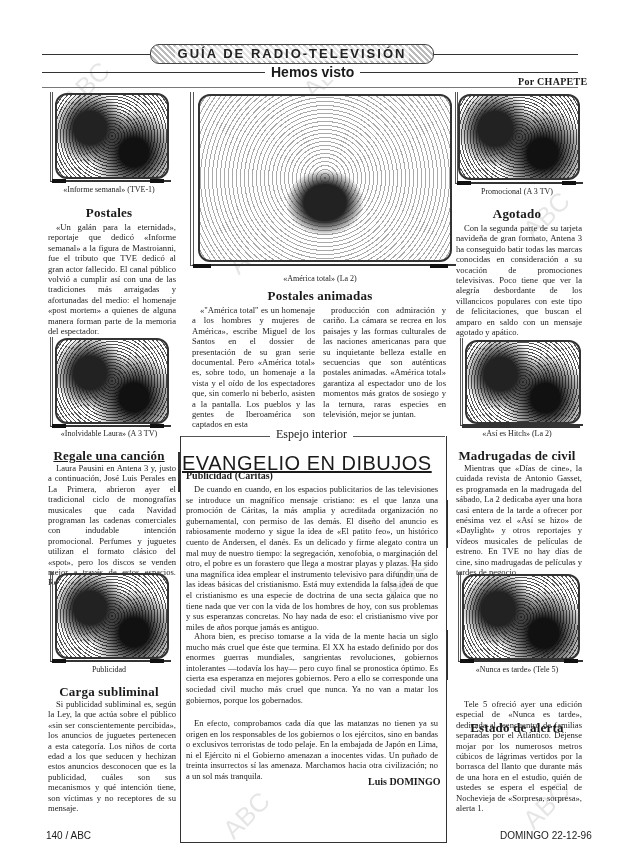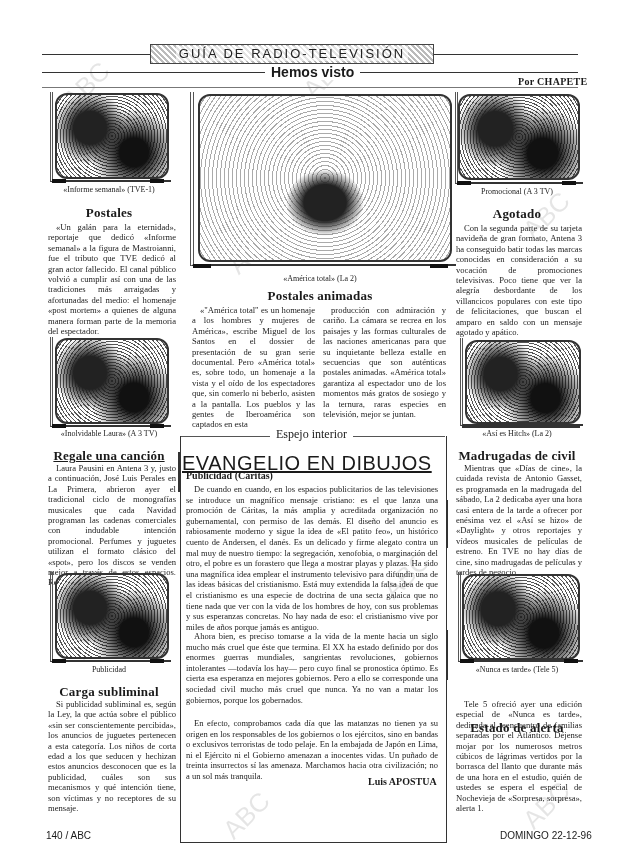--- a/index.html
+++ b/index.html
@@ -1,23 +1,23 @@
 <!DOCTYPE html>
 <html><head>
 <meta charset="utf-8">
 <style>
   html, body { margin:0; padding:0; background:#fff; }
   body { width:620px; height:849px; position:relative; overflow:hidden;
          font-family:"Liberation Serif", "DejaVu Serif", serif; color:#1a1a1a; }
   .abs { position:absolute; }
   .hrule { position:absolute; height:1px; background:#333; }
   .banner { position:absolute; left:150px; top:44px; width:282px; height:18px;
-            border:1px solid #444; border-radius:0;
+            border:1px solid #444; border-radius:9px;
             background: repeating-linear-gradient(45deg,#bbb 0 2px,#fff 2px 4px);
-            font-family:"Liberation Sans", sans-serif; font-size:13px; font-weight:normal;
+            font-family:"Liberation Sans", sans-serif; font-size:13px; font-weight:bold;
             letter-spacing:2px; color:#222; text-align:center; line-height:18px; }
   .banner span { background:rgba(255,255,255,0.6); padding:0 3px; }
   .section-title { position:absolute; font-family:"Liberation Sans", sans-serif; font-weight:bold;
                    font-size:14px; background:#fff; padding:0 6px; }
   .byline { position:absolute; font-size:10px; font-weight:bold; letter-spacing:0.3px; }
   .tv { position:absolute; border:2px solid #333; border-radius:12px; overflow:hidden;
         background:
           radial-gradient(circle at 30% 40%, #222 0 18%, transparent 40%),
           radial-gradient(circle at 70% 70%, #111 0 15%, transparent 45%),
           repeating-radial-gradient(circle at 50% 50%, #555 0 1px, #fff 1px 3px); }
@@ -113,20 +113,20 @@
 <div class="body" style="left:456px;top:699px;width:126px;">Tele 5 ofreció ayer una edición especial de «Nunca es tarde», dedicada al reencuentro de familias separadas por el Atlántico. Déjense mojar por los numerosos metros cúbicos de lágrimas vertidos por la borrasca del llanto que durante más de una hora en el estudio, quién de ustedes se espera el especial de Nochevieja de «Sorpresa, sorpresa», alerta 1.</div>
 
 <div class="hrule" style="left:180px;top:436px;width:265px;background:#555;"></div>
 <div class="section-title" style="left:270px;top:427px;font-family:'Liberation Serif',serif;font-weight:normal;font-size:12px;">Espejo interior</div>
 <div class="box" style="left:180px;top:436px;width:265px;height:406px;border-top:none;"></div>
 <div class="box-head" style="left:182px;top:452px;width:262px;">EVANGELIO EN DIBUJOS</div>
 <div class="abs" style="left:186px;top:470px;font-size:10px;font-weight:bold;">Publicidad (Cáritas)</div>
 <div class="body" style="left:186px;top:484px;width:252px;font-size:8.5px;line-height:10.6px;">De cuando en cuando, en los espacios publicitarios de las televisiones se introduce un magnífico mensaje cristiano: es el que lanza una promoción de Cáritas, la más amplia y acreditada organización no gubernamental, con permiso de las demás. El diseño del anuncio es rabiosamente moderno y sigue la idea de «El patito feo», un histórico cuento de Andersen, el danés. Es un delicado y firme alegato contra un mal muy de nuestro tiempo: la segregación, xenofobia, o marginación del otro, el pobre es un forastero que llega a mostrar playas y plazas. Ha sido una magnífica idea emplear el instrumento televisivo para difundir una de las ideas básicas del cristianismo. Está muy extendida la falsa idea de que el cristianismo es una especie de doctrina de una secta galaica que no tiene nada que ver con la vida de los hombres de hoy, con sus problemas y sus esperanzas concretas. No hay nada de eso: el cristianismo vive por miles de años porque jamás es antiguo.</div>
 <div class="body" style="left:186px;top:631px;width:252px;font-size:8.5px;line-height:10.6px;">Ahora bien, es preciso tomarse a la vida de la mente hacia un siglo mucho más cruel que éste que termina. El XX ha estado definido por dos enormes guerras mundiales, sangrientas revoluciones, gobiernos intolerantes —todavía los hay— pero cuyo final se pronostica óptimo. Es cierta esa esperanza en mejores gobiernos. Pero a ello se corresponde una sociedad civil mucho más cruel que nunca. Ya no van a matar los gobiernos, porque los gobernados.</div>
 <div class="body" style="left:186px;top:718px;width:252px;font-size:8.5px;line-height:10.6px;">En efecto, comprobamos cada día que las matanzas no tienen ya su origen en los responsables de los gobiernos o los ejércitos, sino en bandas o exclusivos terroristas de todo pelaje. En la embajada de Japón en Lima, ni el Ejército ni el Gobierno amenazan a inocentes vidas. Un puñado de treinta insurrectos sí las amenaza. Marchamos hacia otra civilización; no a un sol más tranquila.</div>
-<div class="abs" style="left:368px;top:776px;font-size:10px;font-weight:bold;">Luis APOSTUA</div>
+<div class="abs" style="left:368px;top:776px;font-size:10px;font-weight:bold;">Luis DOMINGO</div>
 
 <div class="abs" style="left:178px;top:452px;width:2px;height:40px;background:#333;"></div>
 <div class="abs" style="left:446px;top:500px;width:2px;height:48px;background:#333;"></div>
 <div class="abs" style="left:446px;top:630px;width:2px;height:50px;background:#333;"></div>
 
 <div class="footer" style="left:46px;top:830px;">140 / ABC</div>
 <div class="footer" style="left:500px;top:830px;">DOMINGO 22-12-96</div>
 
 </body></html>

